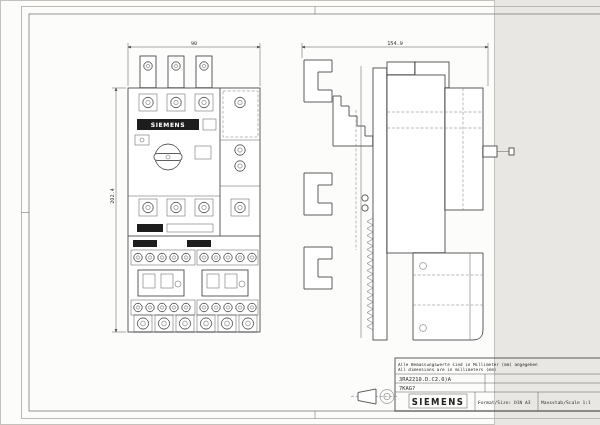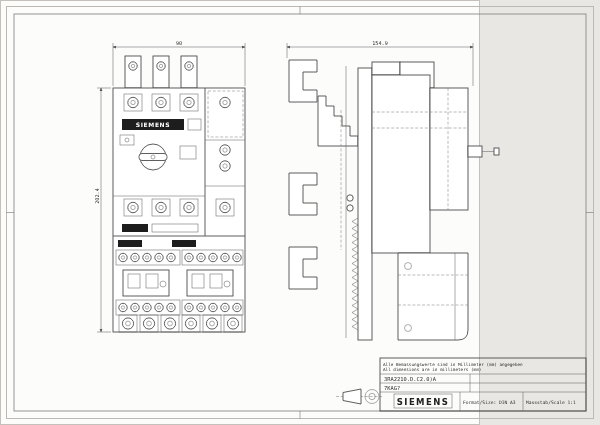--- a/index.html
+++ b/index.html
@@ -1,16 +1,16 @@
 <!DOCTYPE html>
 <html><head>
 <meta charset="utf-8">
 <style>
   html,body{margin:0;padding:0;background:#e9e7e3;}
-  .page{width:480px;height:425px;background:#fcfcfb;position:relative;box-shadow:0 0 0 1px #c4c1bc inset;}
+  .page{width:480px;height:425px;background:#fcfcfb;position:relative;box-shadow:0 0 0 1px #c4c1bc inset;padding-left:15px;}
   svg{display:block;}
   text{font-family:"DejaVu Sans Mono","Liberation Mono",monospace;fill:#2e2e2e;}
   .logo{font-family:"DejaVu Sans","Liberation Sans",sans-serif;font-weight:bold;letter-spacing:1.4px;fill:#222;}
   .devlogo{font-family:"DejaVu Sans","Liberation Sans",sans-serif;font-weight:bold;fill:#fff;letter-spacing:0.6px;}
   .ln{fill:none;stroke:#4c4c4c;stroke-width:0.9;}
   .lnf{fill:#ffffff;stroke:#4c4c4c;stroke-width:0.9;}
   .thin{fill:none;stroke:#666;stroke-width:0.55;}
   .dash{fill:none;stroke:#828282;stroke-width:0.55;stroke-dasharray:3 1.8;}
   .dim{fill:none;stroke:#555;stroke-width:0.5;}
   .frame{fill:none;stroke:#8a8a8a;stroke-width:0.9;}

